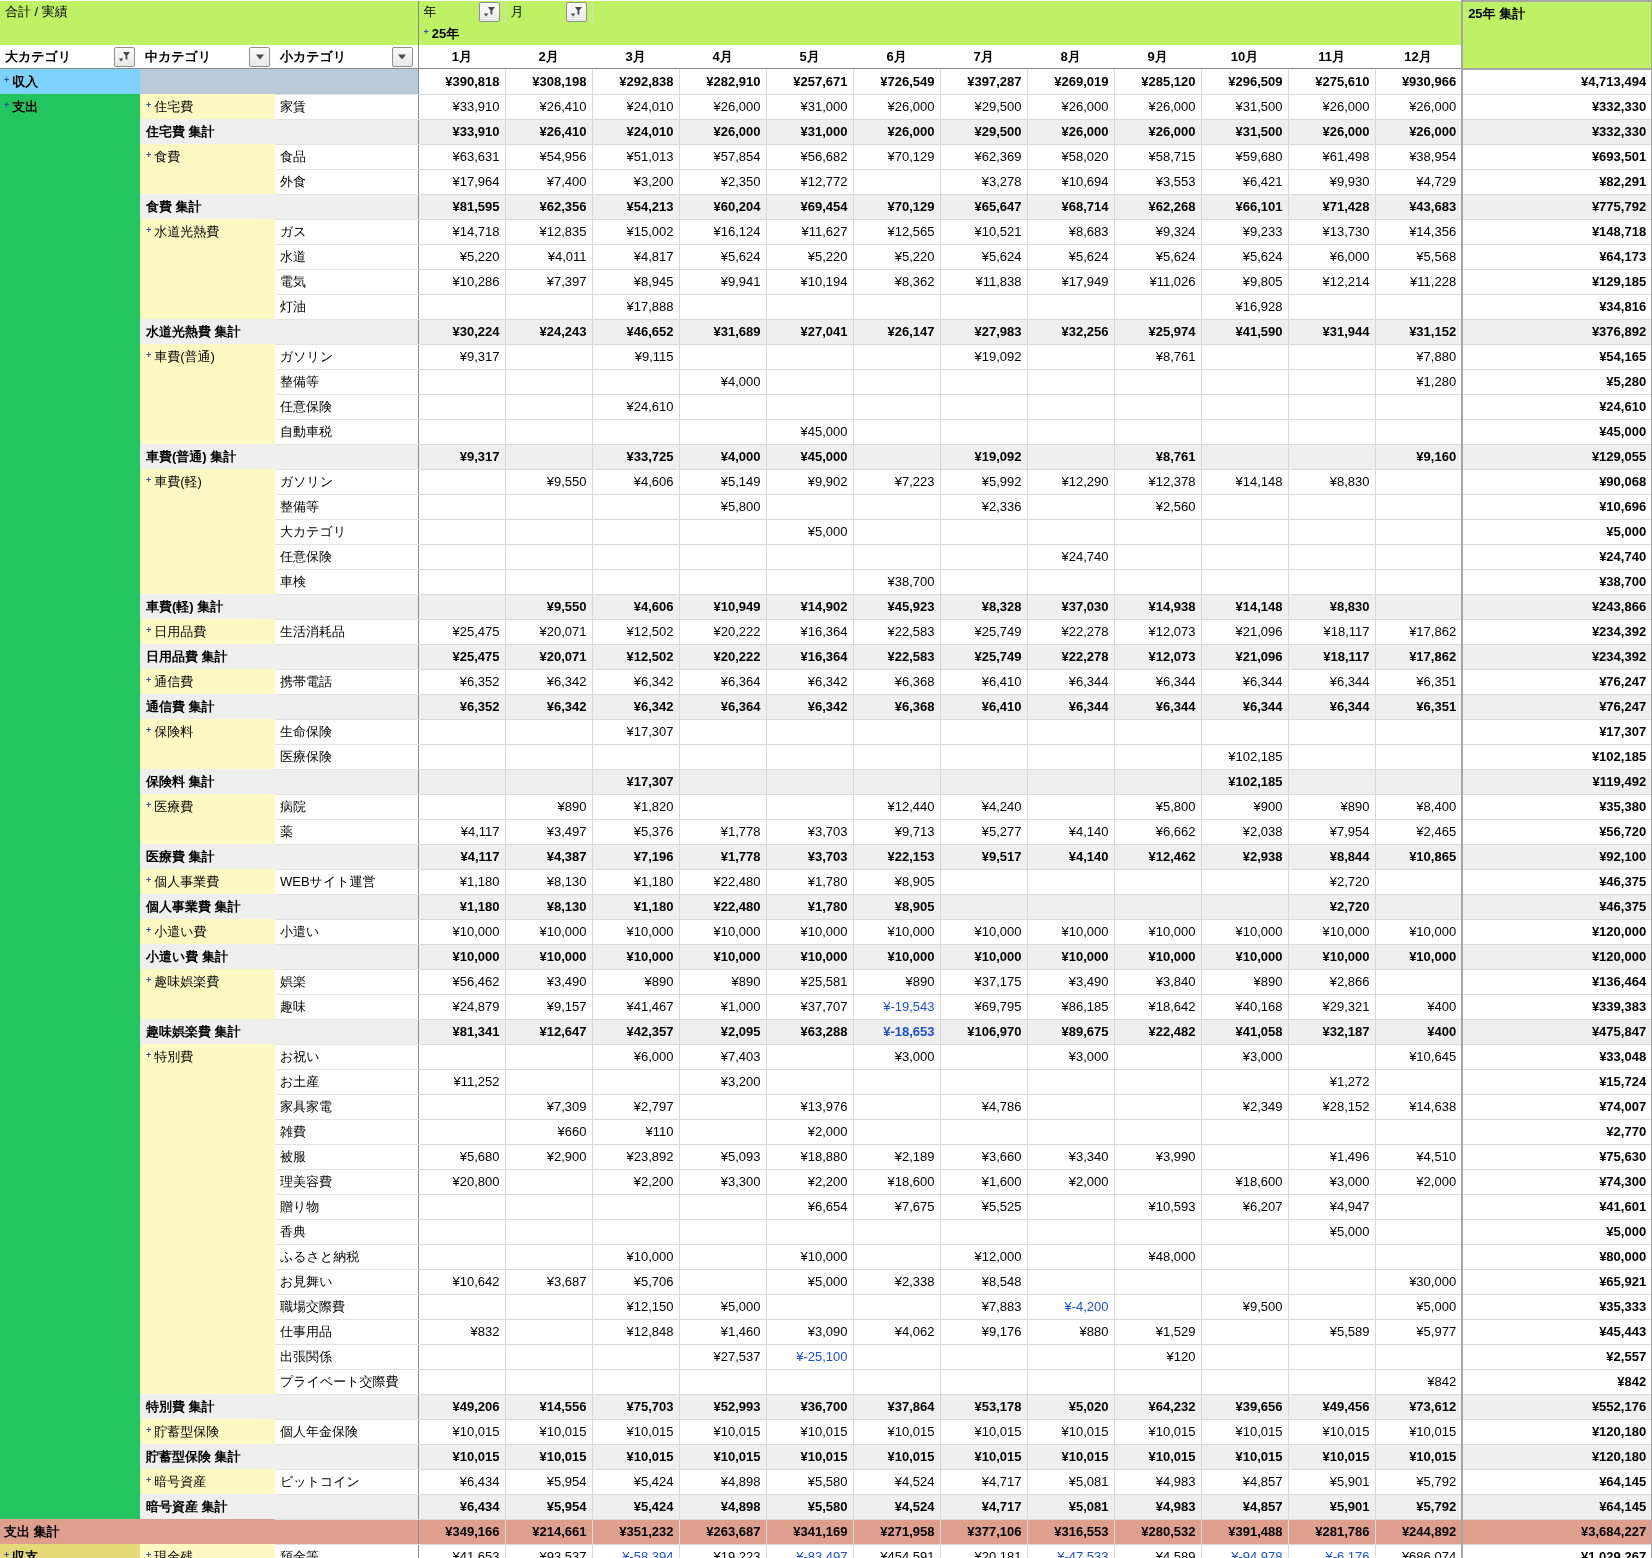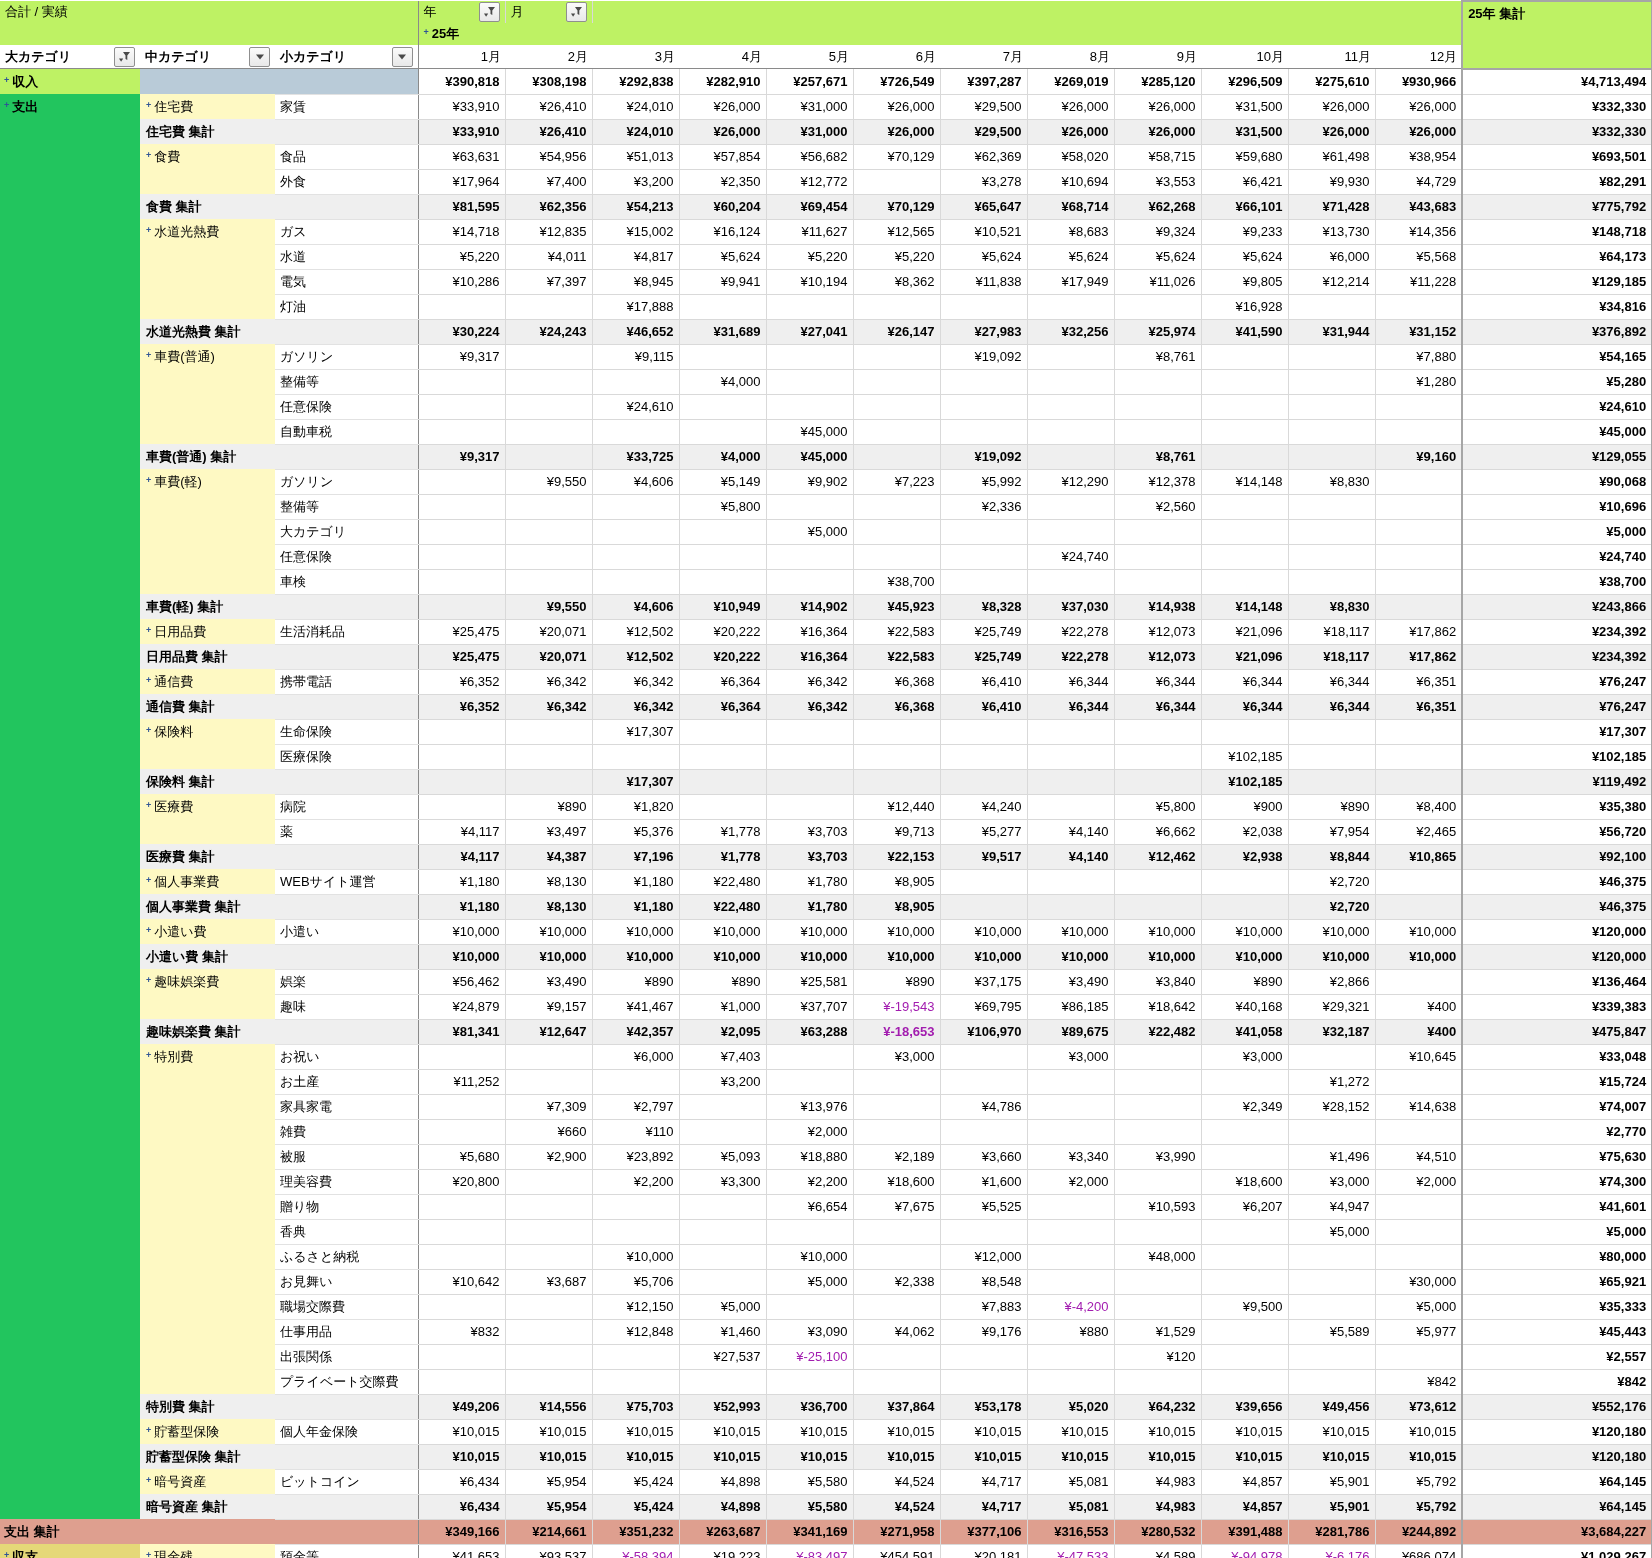--- a/index.html
+++ b/index.html
@@ -7,46 +7,46 @@
   table{border-collapse:collapse;table-layout:fixed;width:1652px;}
   td{height:24px;padding:0 5px;white-space:nowrap;overflow:hidden;vertical-align:middle;font-size:13px;}
   
   .hrow1 td,.hrow2 td{height:22px;background:#bef264;}
   .hrow3 td{height:23px;background:#fff;border-bottom:1px solid #8a8a8a;}
   .corner{text-align:left;border-right:1px solid #8a8a8a;}
   .hfield{border-right:1px solid #d9d9d9;}
   .hrow2 .ygroup{border-left:1px solid #8a8a8a;font-weight:bold;}
   .fieldcell .flabel{font-weight:bold;}
   .fc3{border-right:1px solid #8a8a8a;}
-  .mh{font-weight:normal;text-align:right;padding:0 4px;}
+  .mh{font-weight:bold;text-align:center;padding:0 4px;}
   .mh.first{border-left:1px solid #8a8a8a;}
   .tot-hdr{border:2px solid #a6a6a6;background:#f1f1f1;font-weight:bold;vertical-align:top;text-align:left;padding:3px 5px;}
   .fx{display:flex;justify-content:space-between;align-items:center;}
   .fbtn{width:21px;height:20px;border:1px solid #8f8f8f;background:linear-gradient(#fbfbfb,#e8e8e8);display:inline-flex;align-items:center;justify-content:center;padding:0;border-radius:2px;cursor:pointer;flex:0 0 auto;}
   .fbtn svg{display:block;}
   
   .exp{font-size:9px;font-weight:bold;color:#2f5496;position:relative;top:-3px;margin-right:3px;display:inline-block;}
   
   .c1{padding:0 4px;}
   .c1 span{font-weight:bold;}
   .c2{padding:0 6px;}
   .c3{padding:0 5px;border-bottom:1px solid #e2e2e2;border-right:1px solid #8a8a8a;}
-  .band-income{background:#bef264;}
+  .band-income{background:#7dd3fc;}
   .band-expense{background:#22c55e;}
   .band-balance{background:#e5d878;}
   .val,.tot{text-align:right;border-right:1px solid #d9d9d9;border-bottom:1px solid #d9d9d9;background:#fff;}
   .tot{border-left:2px solid #a6a6a6;border-right:2px solid #a6a6a6;font-weight:bold;}
   tr.t-item .c2{background:#fef9c3;}
   tr.t-item .c3{background:#fff;}
   tr.t-grand td{font-weight:bold;}
   tr.t-grand .c2,tr.t-grand .c3{background:#b9cbd8;}
   tr.t-subtotal .c2,tr.t-subtotal .c3,tr.t-subtotal .val,tr.t-subtotal .tot{background:#efefef;font-weight:bold;}
   tr.t-grandtotal td{font-weight:bold;margin-top:16px;}
   tr.t-grandtotal.b-expense td{background:#de9f8f;}
-  .neg{color:#a21caf;}
+  .neg{color:#1d4ed8;}
 </style>
 </head>
 <body>
 
 <table id="pivot">
   <colgroup>
     <col style="width:140px">
       <col style="width:135px">
       <col style="width:143px">
     <col style="width:87px">

